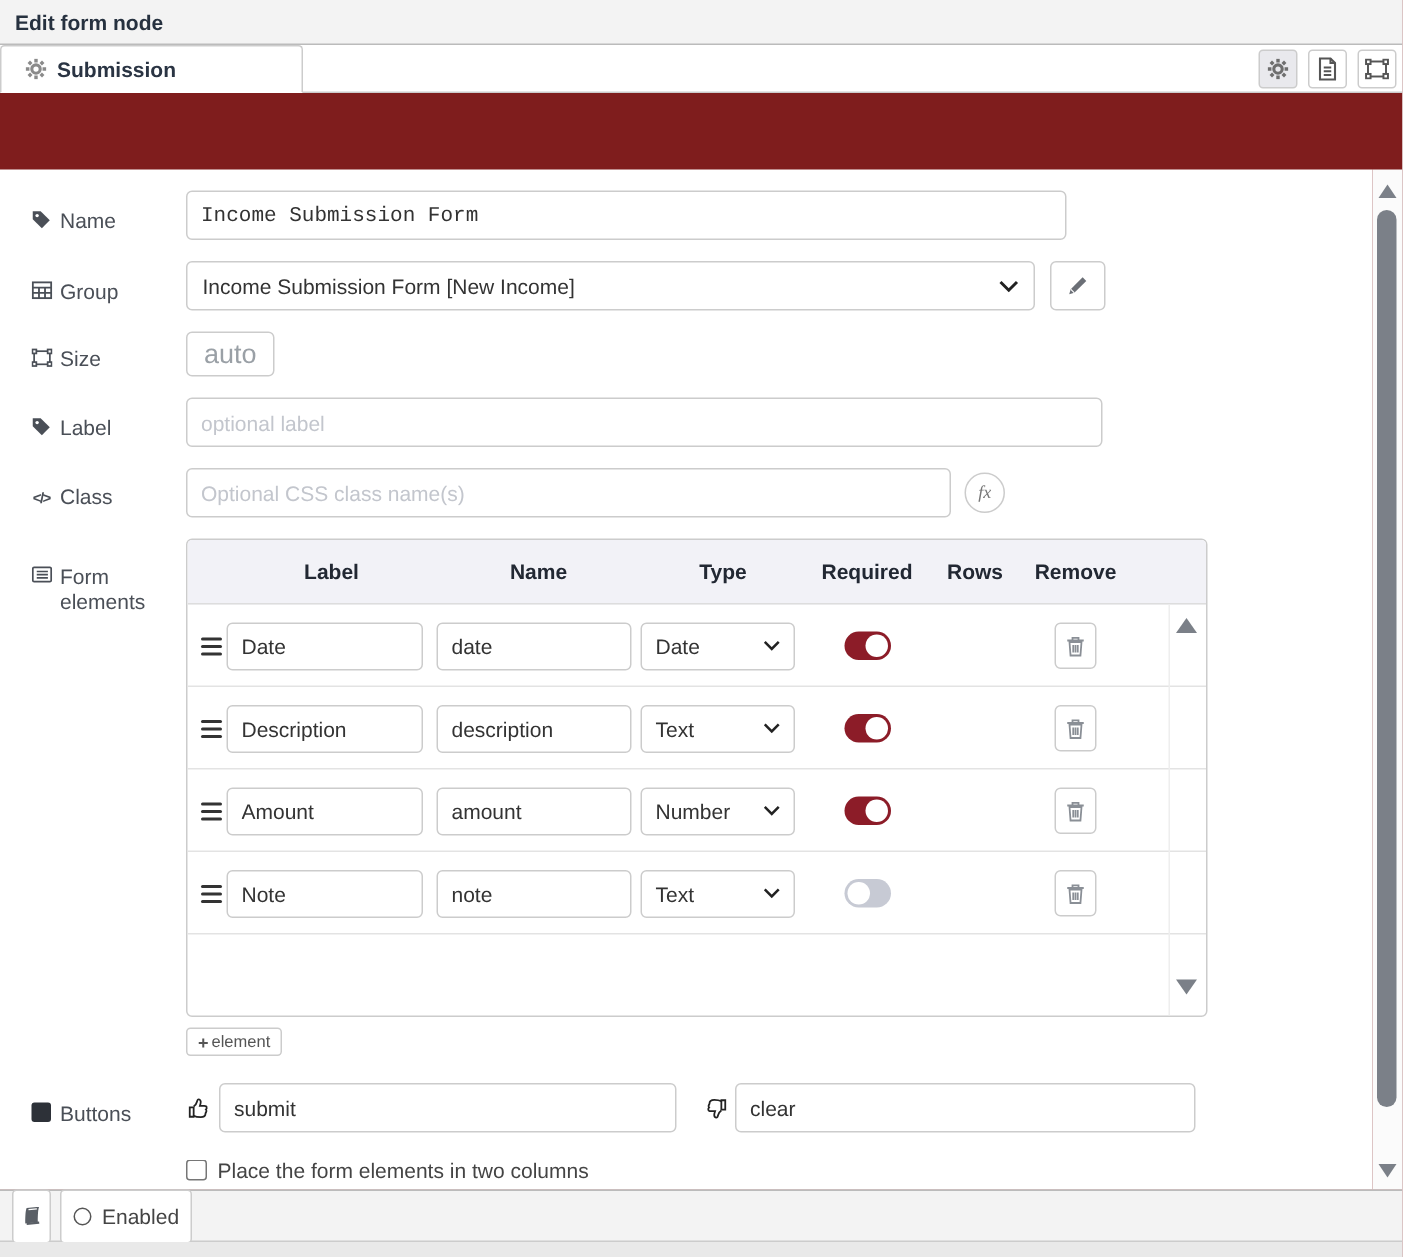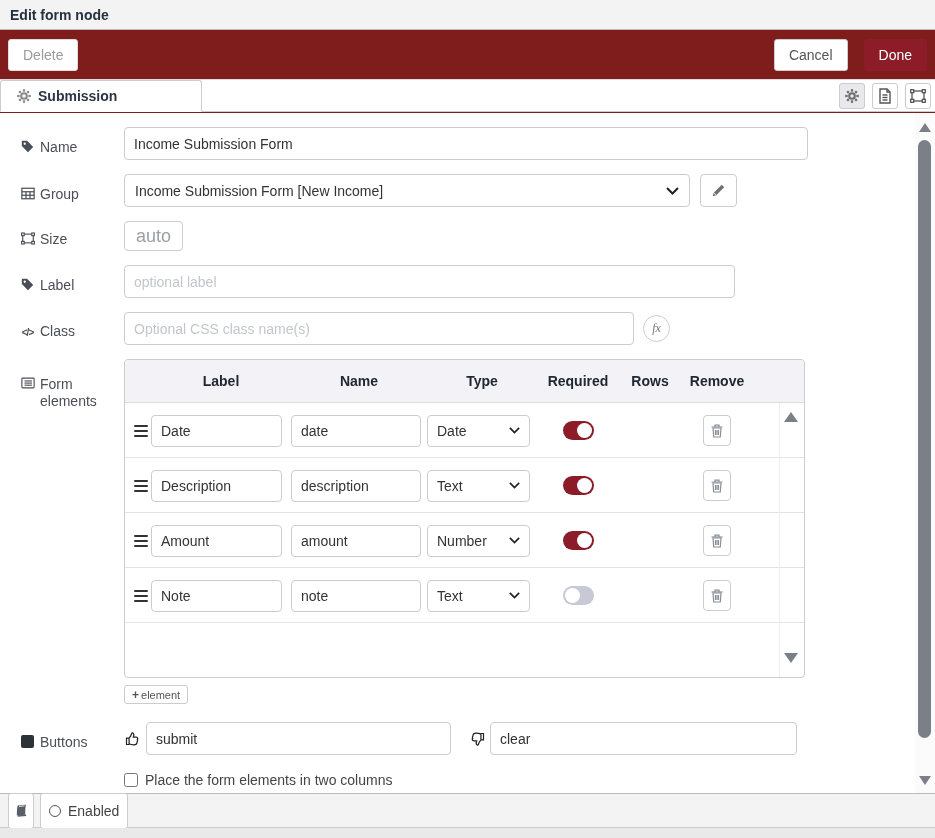--- a/index.html
+++ b/index.html
@@ -51,21 +51,21 @@
   .content { position: absolute; top: 113px; left: 0; right: 20px; bottom: 45px; padding: 14px 0 0 20px; background: #fff; overflow: hidden; }
   .frow { display: flex; align-items: center; margin-bottom: 14px; }
   .frow.top { align-items: flex-start; }
   .flabel { width: 104px; flex: none; display: flex; align-items: flex-start; gap: 5px; color: #4a4f57; padding-top: 7px; line-height: 17px; }
   .flabel .ic { width: 15px; flex: none; display: inline-flex; justify-content: center; margin-top: 1px; }
   .tinput {
     height: 33px; border: 1px solid #ccc; border-radius: 4px; padding: 0 9px;
     font-family: "Liberation Sans", sans-serif; font-size: 14px; color: #333; background: #fff; outline: none;
   }
   .tinput::placeholder { color: #c3c6cd; }
-  .w-name { width: 684px; }
+  .w-name { width: 587px; font-family: Liberation Mono, monospace; }
   .w-label { width: 611px; }
   .w-class { width: 510px; }
   .sel {
     height: 33px; border: 1px solid #ccc; border-radius: 4px; background: #fff;
     display: inline-flex; align-items: center; justify-content: space-between;
     padding: 0 10px; color: #333; cursor: pointer;
   }
   .sel-group { width: 566px; }
   .sq-btn {
     height: 33px; width: 37px; border: 1px solid #ccc; border-radius: 4px; background: #fff;
@@ -155,26 +155,20 @@
 </style>
 </head>
 <body>
 
 <div class="dialog">
 
   <div class="hdr">
     <span class="hdr-title">Edit form node</span>
   </div>
 
-  <div class="toolbar">
-    <button class="btn btn-delete">Delete</button>
-    <span class="spacer"></span>
-    <button class="btn btn-cancel">Cancel</button>
-    <button class="btn btn-done" style="background:#8c1c28;">Done</button>
-  </div>
 
   <div class="tabstrip">
     <div class="tab">
       <span>
         <svg width="14" height="14" viewBox="0 0 16 16">
           <circle cx="8" cy="8" r="3.2" fill="none" stroke="#8a8a8a" stroke-width="2.4"></circle>
           <g stroke="#8a8a8a" stroke-width="2.6">
             <line x1="8" y1="0.2" x2="8" y2="3"></line>
               <line x1="8" y1="13" x2="8" y2="15.8"></line>
             <line x1="0.2" y1="8" x2="3" y2="8"></line>

